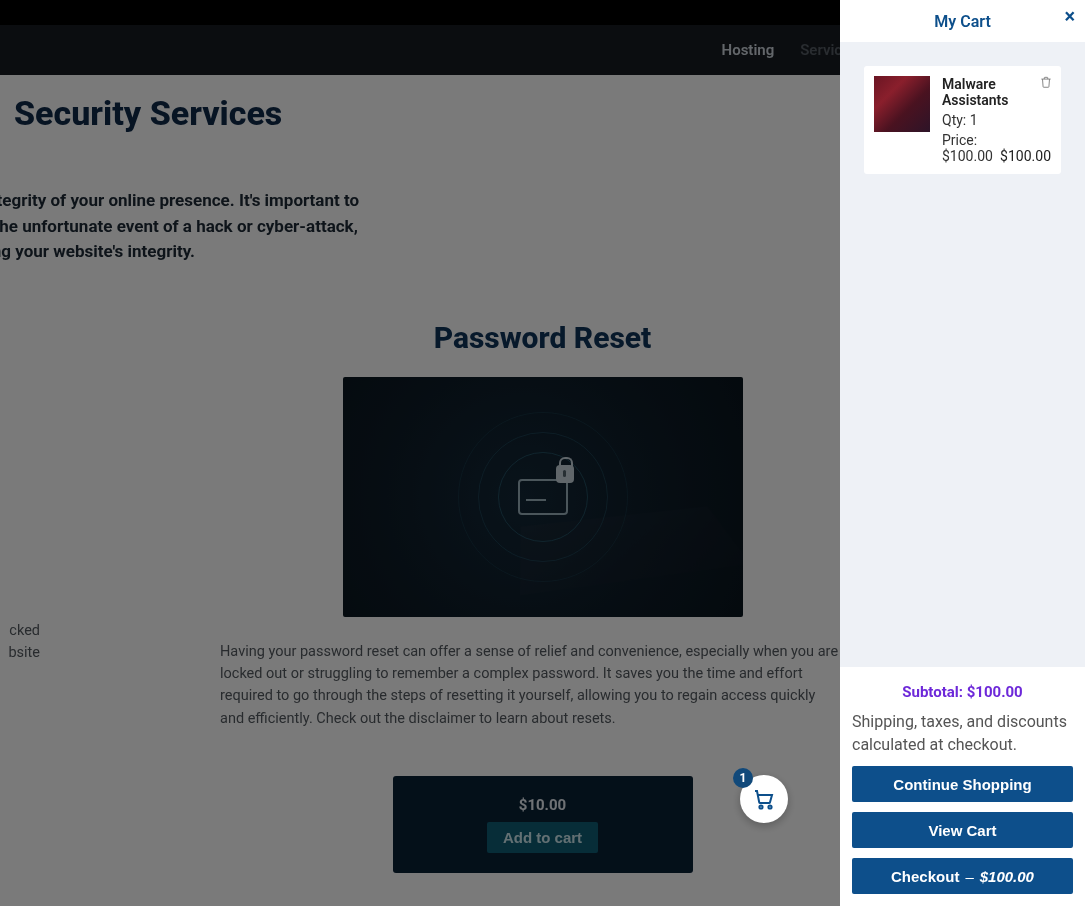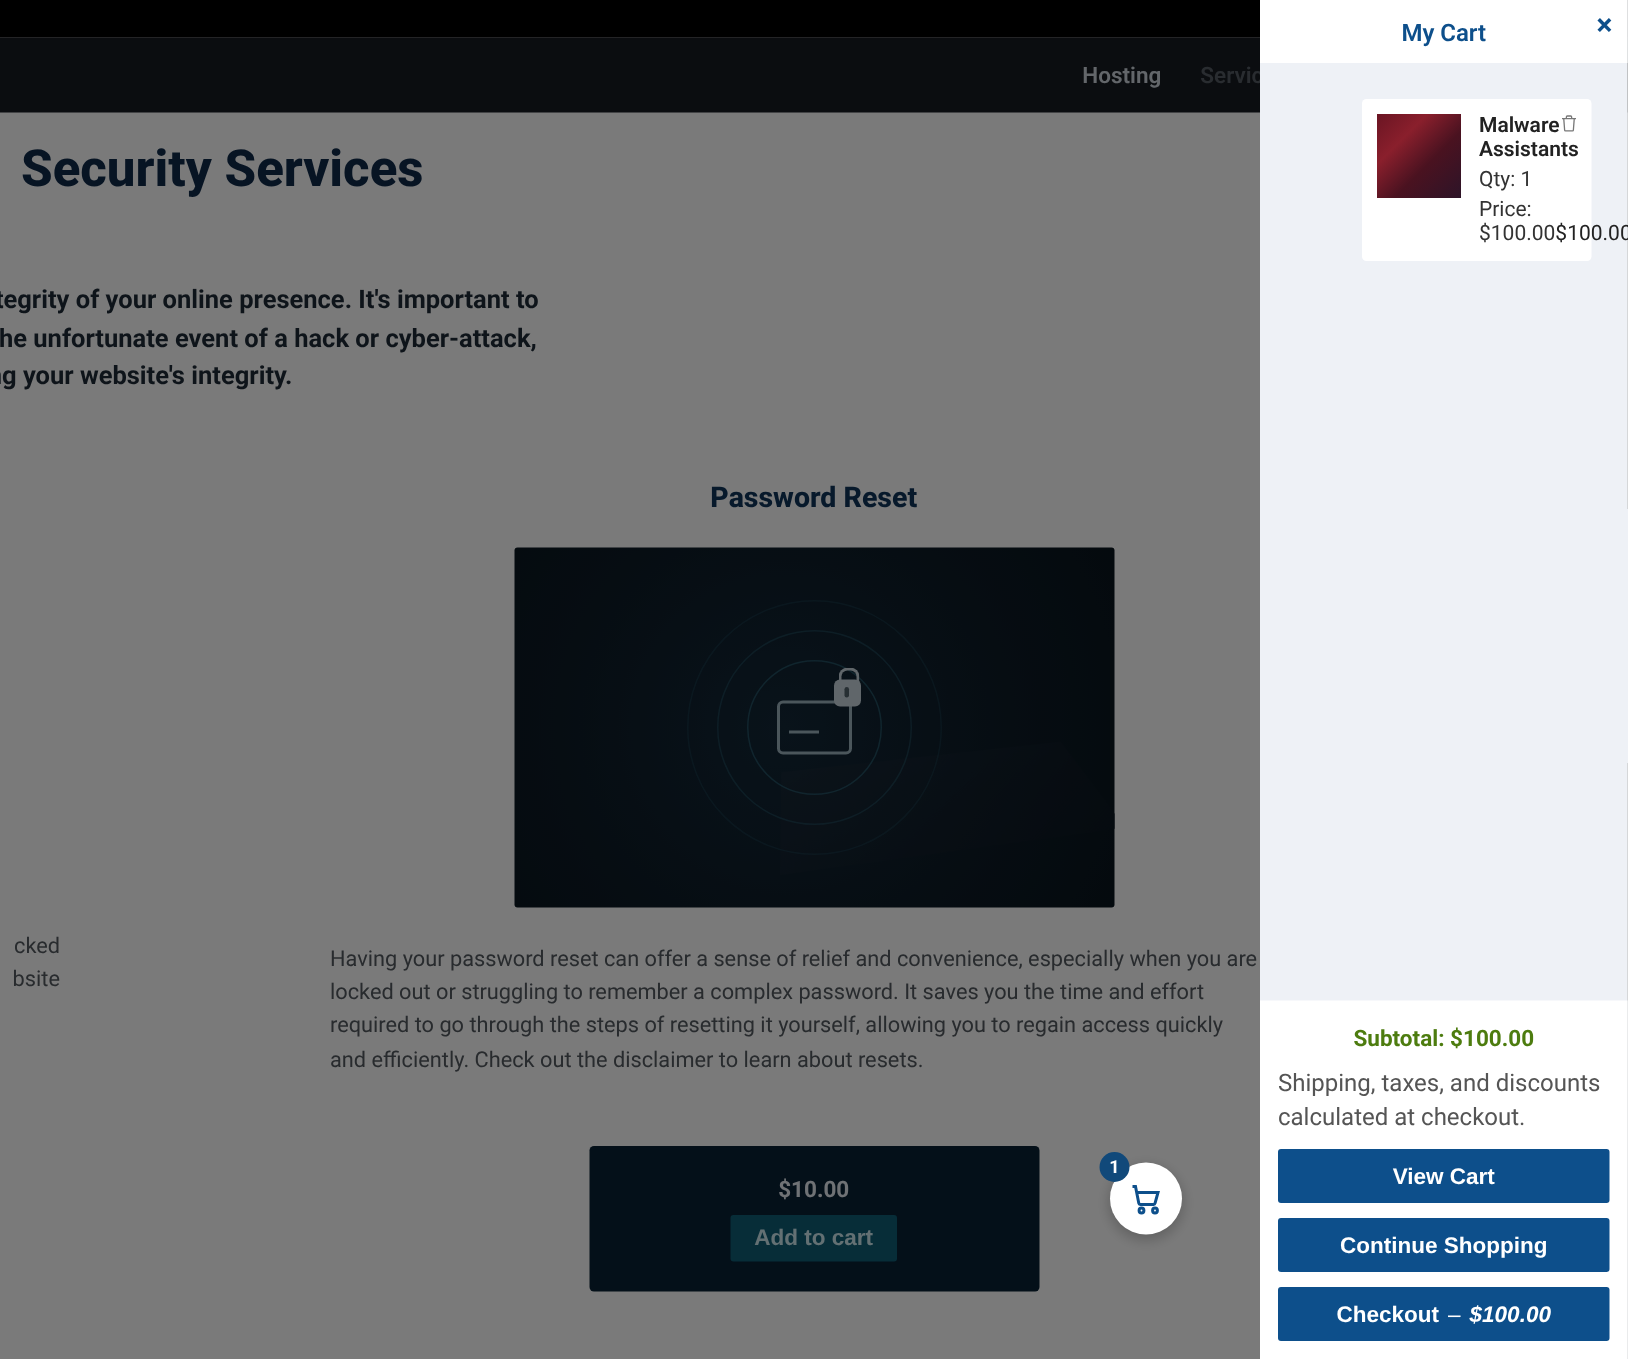--- a/index.html
+++ b/index.html
@@ -14,21 +14,21 @@
   .nav { height: 50px; background: #181c22; display: flex; align-items: center; justify-content: flex-end; padding-right: 23px; gap: 26px; font-size: 15px; font-weight: 600; }
   .nav a { color: #cfd6de; text-decoration: none; display: flex; align-items: center; gap: 4px; }
   .nav a.dim { color: #565d65; }
   .nav .chev { font-size: 10px; }
 
   .page-title { color: #0f2a4a; font-size: 34px; font-weight: 800; padding: 18px 0 0 14px; }
 
   .intro { padding: 55px 20px 0 0; color: #1f2b37; font-size: 17px; font-weight: 700; line-height: 1.5; max-width: 720px; margin-left: -280px; }
 
   .product-area { margin-top: 55px; text-align: center; }
-  .product-title { color: #10355a; font-size: 19px; font-weight: 800; margin-bottom: 22px; }
+  .product-title { color: #10355a; font-size: 30px; font-weight: 800; margin-bottom: 22px; }
 
   .product-img {
     width: 400px; height: 240px; margin: 0 auto; position: relative;
     background: radial-gradient(circle at 45% 50%, #132838 0%, #0e1d28 55%, #0a151e 100%);
     border-radius: 2px; overflow: hidden;
   }
   .product-img .ring { position:absolute; top:50%; left:50%; border:1px solid #2b5f74; border-radius:50%; transform:translate(-50%,-50%); opacity:.7; }
   .product-img .r1{width:90px;height:90px;}
   .product-img .r2{width:130px;height:130px;border-color:#2b5f74aa;}
   .product-img .r3{width:170px;height:170px;border-color:#2b5f7466;}
@@ -55,34 +55,34 @@
   .cart-bubble{position:absolute;right:297px;bottom:83px;width:48px;height:48px;border-radius:50%;background:#fff;box-shadow:0 3px 10px rgba(0,0,0,.25);display:flex;align-items:center;justify-content:center;}
   .cart-bubble svg{width:24px;height:24px;stroke:#0d4f8b;fill:none;stroke-width:2;}
   .cart-badge{position:absolute;top:-7px;left:-7px;width:20px;height:20px;border-radius:50%;background:#11497a;color:#fff;font-size:12px;font-weight:700;display:flex;align-items:center;justify-content:center;}
 
   
   .cart-panel{position:absolute;top:0;right:0;width:245px;height:906px;background:#eef1f6;display:flex;flex-direction:column;}
   .cart-head{background:#fff;height:42px;display:flex;align-items:center;justify-content:center;position:relative;}
   .cart-head h3{color:#0d4f8b;font-size:16px;font-weight:600;}
   .cart-head .close{position:absolute;right:10px;top:6px;color:#0d4f8b;font-size:20px;font-weight:700;cursor:pointer;line-height:1;}
 
-  .cart-items{padding:24px;flex:0 0 auto;margin-left:44px;}
+  .cart-items{padding:24px;flex:0 0 auto;}
   .cart-item{background:#fff;border-radius:3px;padding:10px;display:flex;gap:12px;position:relative;align-items:flex-start;}
   .cart-item .thumb{width:56px;height:56px;background:linear-gradient(135deg,#6a1523 0%,#8a1f2c 30%,#4a1220 60%,#2d1428 100%);flex:0 0 56px;}
   .cart-item .info{flex:1;display:flex;flex-direction:column;gap:4px;font-size:14px;color:#333;}
   .cart-item .name{font-weight:600;color:#222;}
   .cart-item .row2{display:flex;justify-content:center;align-items:flex-end;}
   .cart-item .line-total{color:#222;}
   .cart-item .trash{position:absolute;top:8px;right:8px;cursor:pointer;}
   .cart-item .trash svg{width:14px;height:14px;stroke:#777;fill:none;stroke-width:1.5;}
 
   .cart-spacer{flex:1;}
 
   .cart-footer{background:#fff;padding:16px 12px 12px;display:flex;flex-direction:column;gap:10px;}
-  .cart-footer .subtotal{color:#4d7c0f;font-weight:700;text-align:center;font-size:15px;}
+  .cart-footer .subtotal{color:#6d28d9;font-weight:700;text-align:center;font-size:15px;}
   .cart-footer .note{color:#555;text-align:left;font-size:16px;line-height:1.4;}
   .cart-footer button{background:#0d4f8b;color:#fff;border:none;height:36px;font-size:15px;font-weight:600;border-radius:2px;cursor:pointer;}
   .cart-footer .checkout{display:flex;align-items:center;justify-content:center;gap:6px;}
   .cart-footer .checkout .dash{font-weight:400;}
   .cart-footer .checkout .amt{font-style:italic;font-weight:700;}
 </style>
 </head>
 <body>
 
 <div class="page">
@@ -170,21 +170,21 @@
         </svg>
       </span>
     </div>
   </div>
 
   <div class="cart-spacer"></div>
 
   <div class="cart-footer">
     <div class="subtotal">Subtotal: $100.00</div>
     <div class="note">Shipping, taxes, and discounts calculated at checkout.</div>
+    <button>Continue Shopping</button>
     <button>View Cart</button>
-    <button>Continue Shopping</button>
     <button class="checkout">
       <span>Checkout</span>
       <span class="dash">–</span>
       <span class="amt">$100.00</span>
     </button>
   </div>
 </aside>
 
 </body></html>

